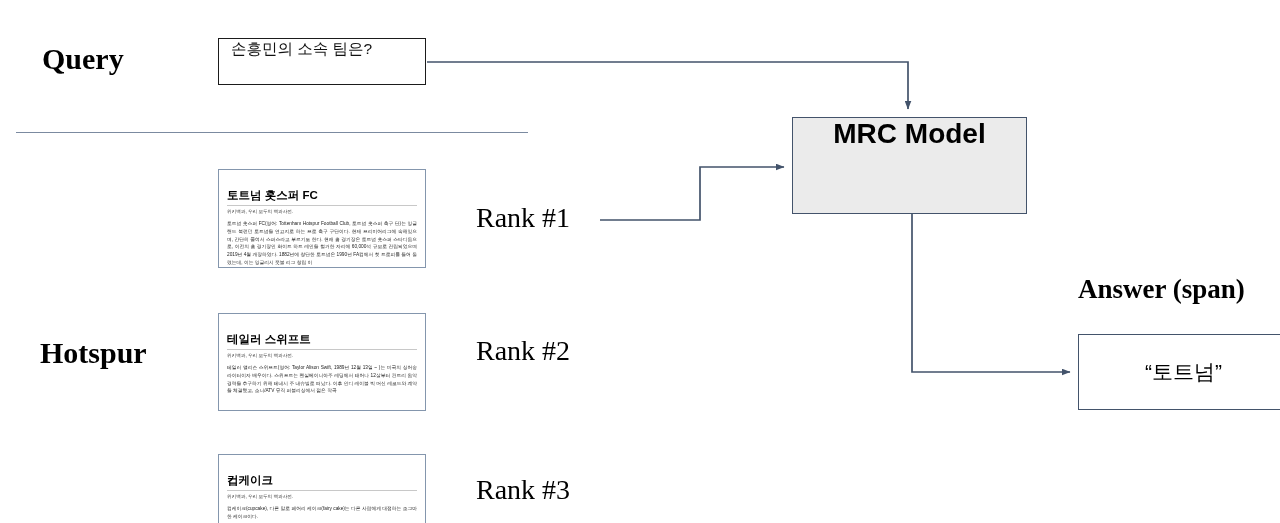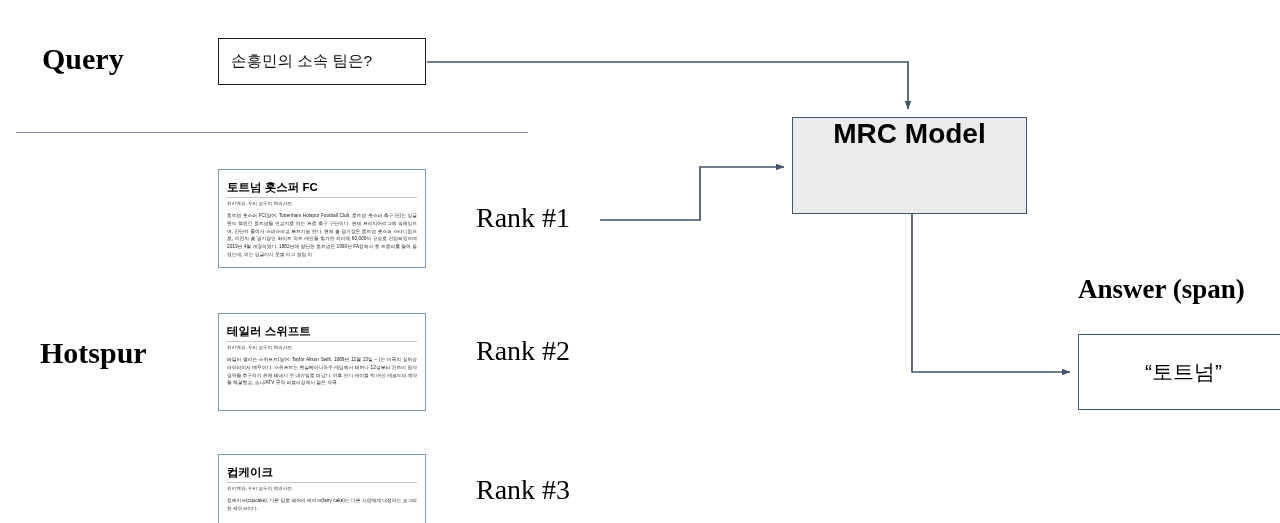--- a/index.html
+++ b/index.html
@@ -37,21 +37,21 @@
   #rank1-label{left:476px;top:200px;}
   #rank2-label{left:476px;top:333px;}
   #rank3-label{left:476px;top:472px;}
 
   
   #query-box{
     position:absolute;left:218px;top:34px;width:208px;height:47px;
     border:1.6px solid #1b1b1b;
     background:#ffffff;
     box-sizing:border-box;
-    display:flex;align-items:center;
+    display:flex;
   }
   #query-text{
     font-family:"Liberation Sans", sans-serif;
     font-size:15.5px;color:#111111;
     padding-left:12px;white-space:nowrap;
   }
 
   
   #divider{
     position:absolute;left:16px;top:128px;width:512px;height:0;
@@ -69,21 +69,21 @@
     overflow:hidden;
   }
   #card-1{left:218px;top:165px;height:99px;}
   #card-2{left:218px;top:309px;height:98px;}
   #card-3{left:218px;top:450px;height:84px;}
 
   .card-title{
     font-family:"Liberation Sans", sans-serif;
     font-size:11.5px;font-weight:bold;color:#000000;
     line-height:1.15;
-    margin:4px 0 3px 0;
+    margin:12px 0 3px 0;
     white-space:nowrap;
   }
   .card-sub{
     font-family:"Liberation Sans", sans-serif;
     font-size:4.6px;color:#333333;
     border-top:0.8px solid #c8c8c8;
     padding-top:3px;
     margin:0 0 6px 0;
     white-space:nowrap;
   }

